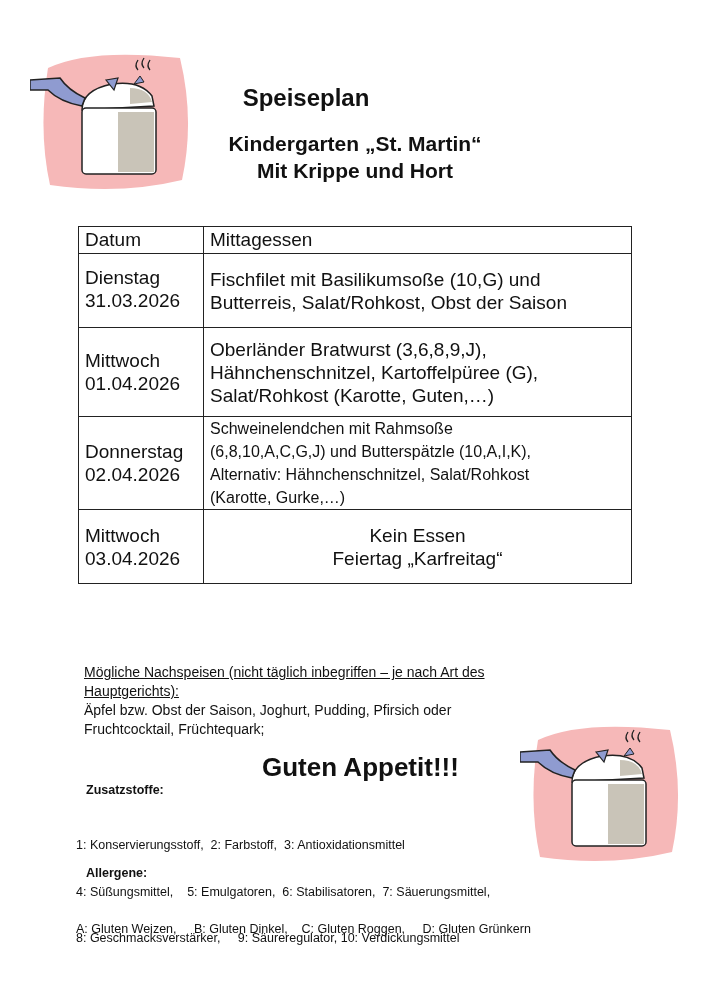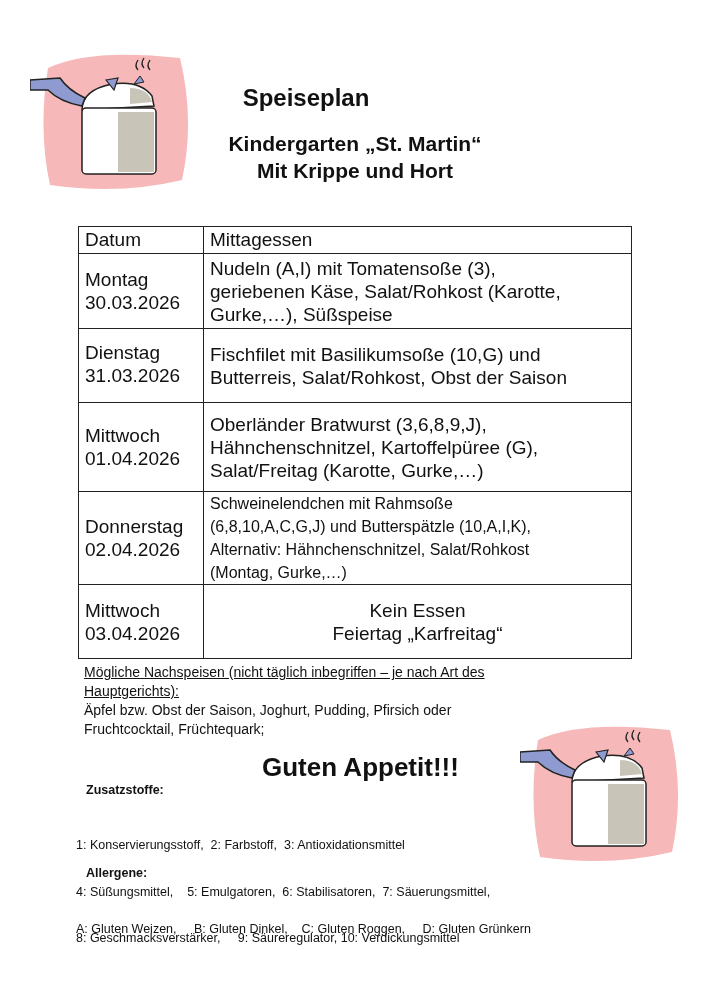--- a/index.html
+++ b/index.html
@@ -58,62 +58,51 @@
   <div>Kindergarten „St. Martin“</div>
   <div>Mit Krippe und Hort</div>
 </div>
 
 <table class="menu">
   <tbody>
       <tr class="head">
     <td class="date">Datum</td>
     <td>Mittagessen</td>
   </tr>
-  <tr style="height:75px">
-    <td class="date">
-      <div>Montag</div>
-      <div>30.03.2026</div>
-    </td>
-    <td>
-      <div>Nudeln (A,I) mit Tomatensoße (3),</div>
-      <div>geriebenen Käse, Salat/Rohkost (Karotte,</div>
-      <div>Gurke,…), Süßspeise</div>
-    </td>
-  </tr>
   <tr style="height:74px">
     <td class="date" style="vertical-align:top;padding-top:12px">
       <div>Dienstag</div>
       <div>31.03.2026</div>
     </td>
     <td>
       <div>Fischfilet mit Basilikumsoße (10,G) und</div>
       <div>Butterreis, Salat/Rohkost, Obst der Saison</div>
     </td>
   </tr>
   <tr style="height:89px">
     <td class="date">
       <div>Mittwoch</div>
       <div>01.04.2026</div>
     </td>
     <td>
       <div>Oberländer Bratwurst (3,6,8,9,J),</div>
       <div>Hähnchenschnitzel, Kartoffelpüree (G),</div>
-      <div>Salat/Freitag (Karotte, Gurke,…)</div>
+      <div>Salat/Rohkost (Karotte, Guten,…)</div>
     </td>
   </tr>
   <tr style="height:90px">
     <td class="date">
       <div>Donnerstag</div>
       <div>02.04.2026</div>
     </td>
     <td class="small">
       <div>Schweinelendchen mit Rahmsoße</div>
       <div>(6,8,10,A,C,G,J) und Butterspätzle (10,A,I,K),</div>
       <div>Alternativ: Hähnchenschnitzel, Salat/Rohkost</div>
-      <div>(Montag, Gurke,…)</div>
+      <div>(Karotte, Gurke,…)</div>
     </td>
   </tr>
   <tr style="height:74px">
     <td class="date">
       <div>Mittwoch</div>
       <div>03.04.2026</div>
     </td>
     <td class="center">
       <div>Kein Essen</div>
       <div>Feiertag „Karfreitag“</div>

